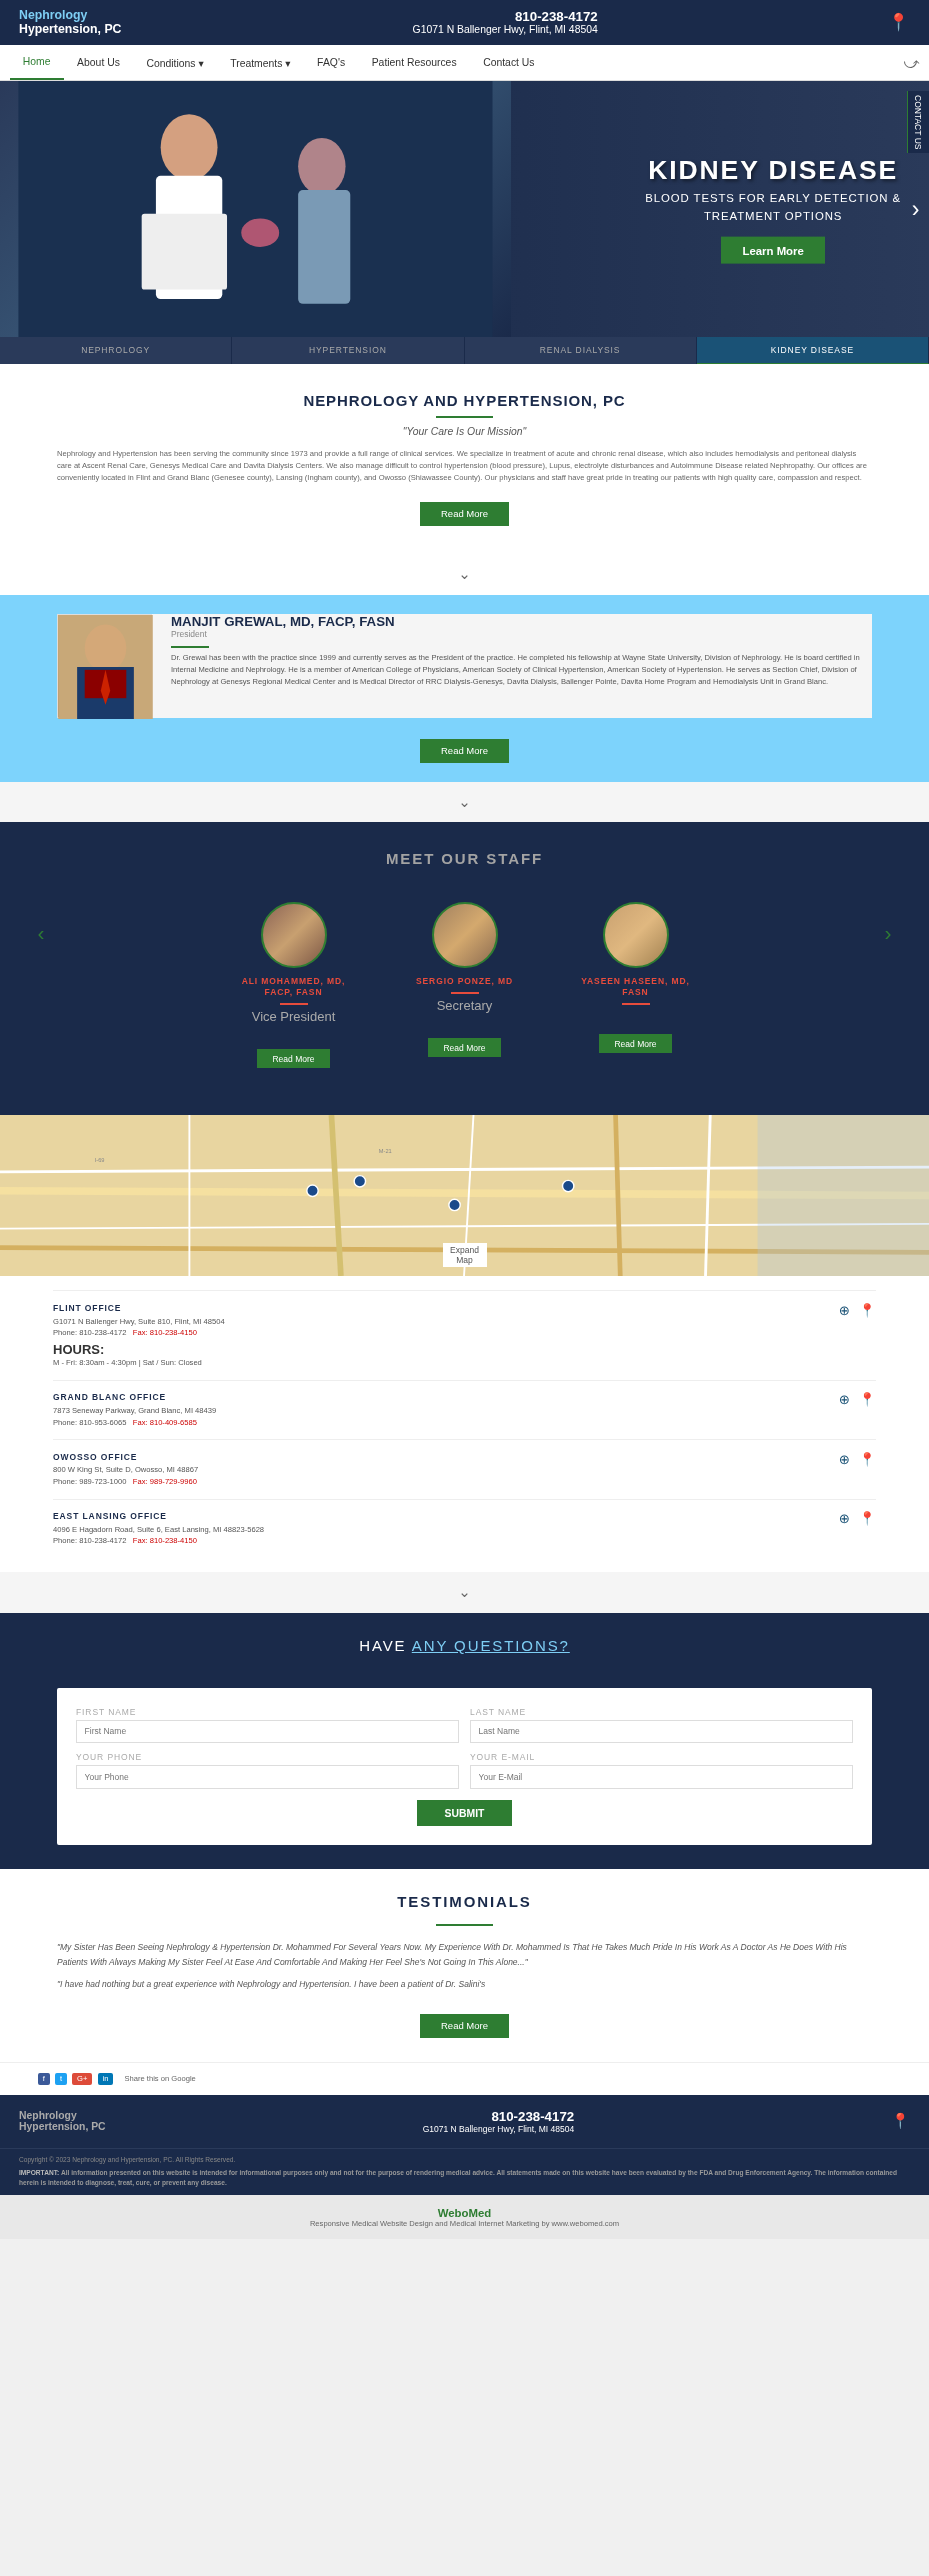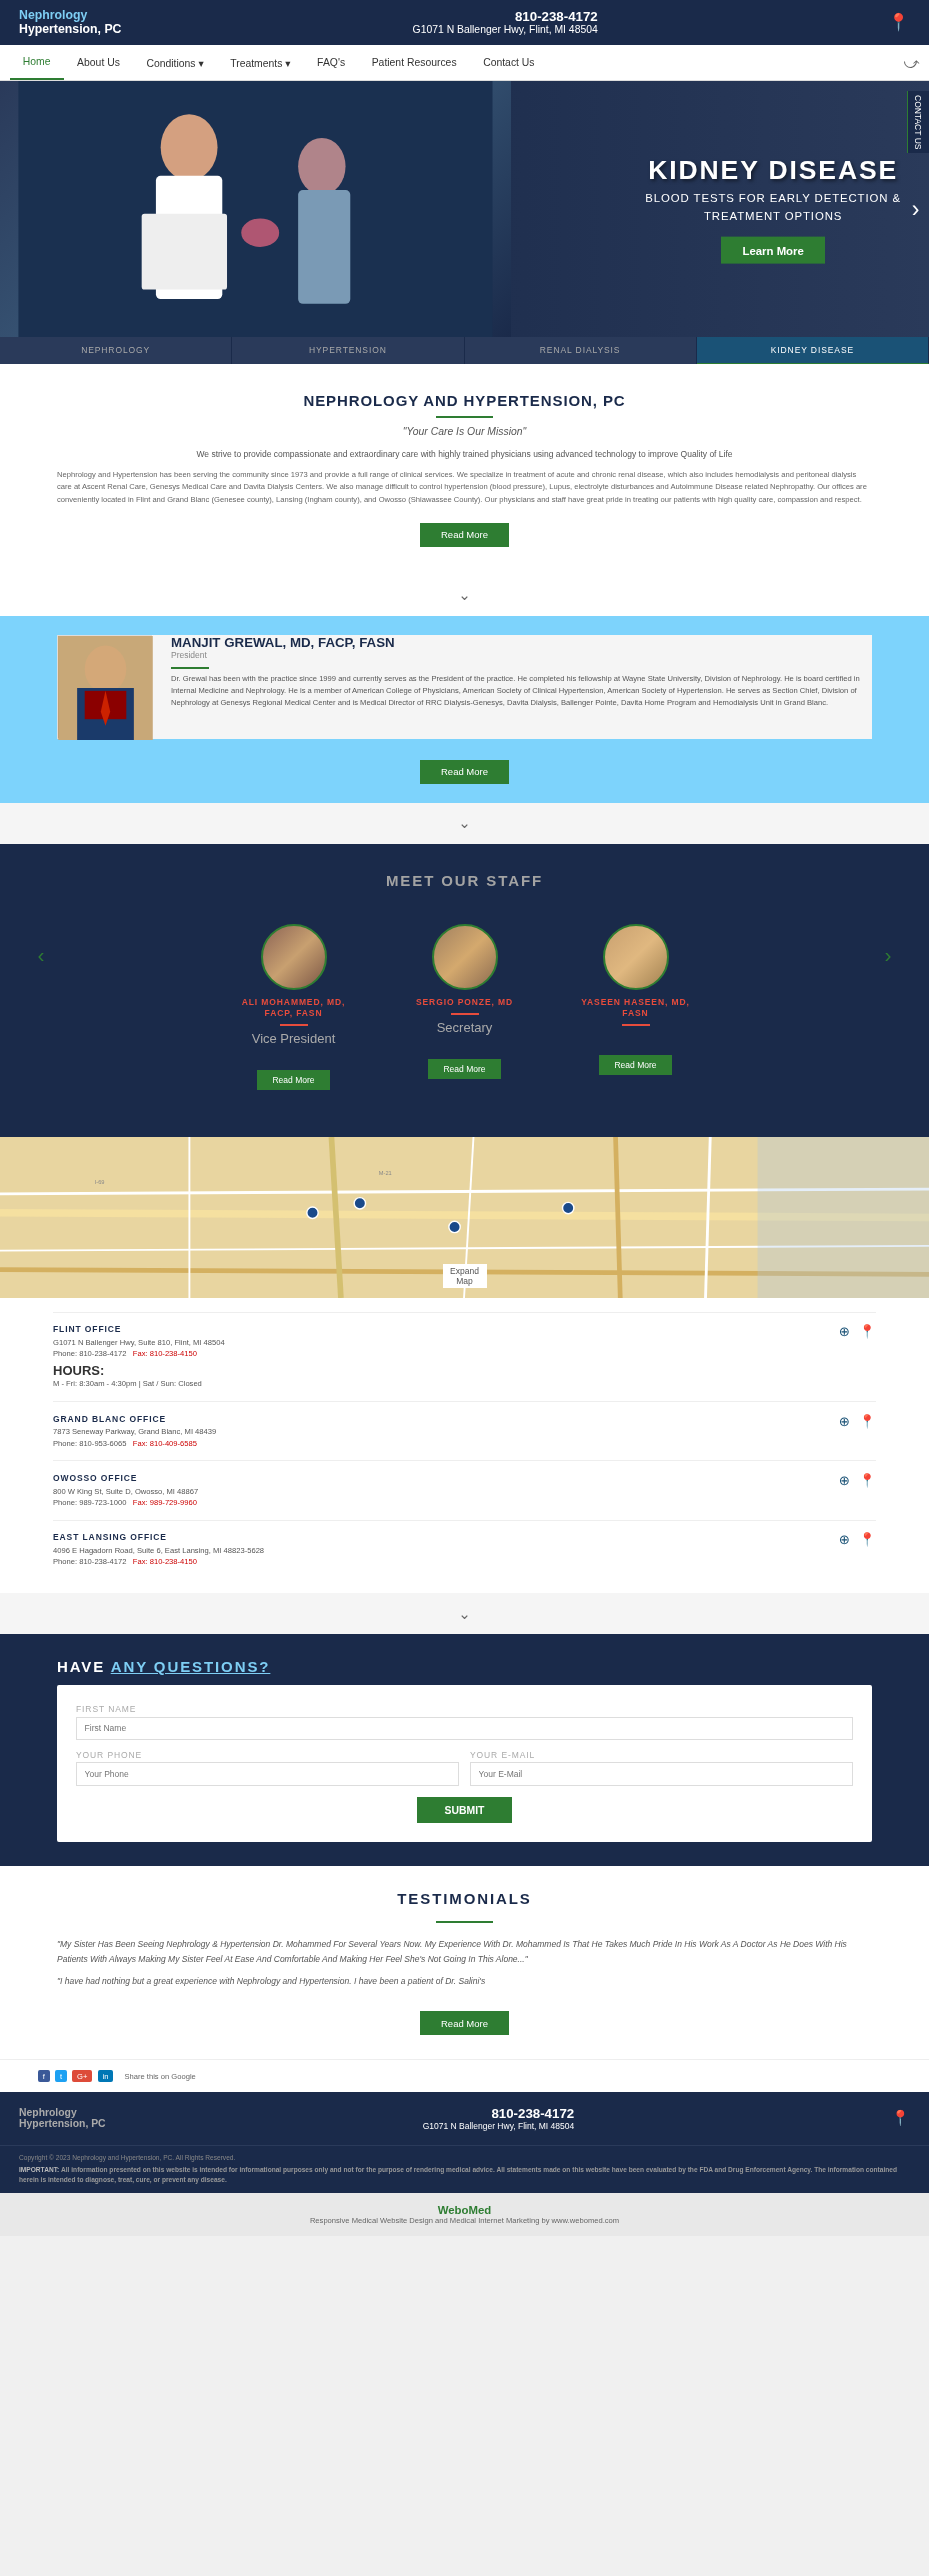--- a/index.html
+++ b/index.html
@@ -357,25 +357,26 @@
       align-items: center;
       flex-shrink: 0;
     }
 
     
     .contact-section {
       background: #1a2a4a;
       padding: 24px 57px;
     }
     .contact-title {
+      text-align: center;
       font-size: 15px;
       color: white;
-      font-weight: bold;
+      font-weight: normal;
       letter-spacing: 1.9px;
-      margin-bottom: 10px;
+      margin-bottom: 34px;
     }
     .contact-title span { text-decoration: underline; color: #7ecef4; }
     .form-row {
       display: flex;
       gap: 11px;
       margin-bottom: 9.5px;
     }
     .form-group { flex: 1; }
     .form-label {
       font-size: 8.5px;
@@ -559,21 +560,20 @@
   <div class="hero-tab">NEPHROLOGY</div>
   <div class="hero-tab">HYPERTENSION</div>
   <div class="hero-tab">RENAL DIALYSIS</div>
   <div class="hero-tab active">KIDNEY DISEASE</div>
 </div>
 
 <div class="about-section">
   <div class="about-title">NEPHROLOGY AND HYPERTENSION, PC</div>
   <div class="about-divider"></div>
   <div class="about-subtitle">"Your Care Is Our Mission"</div>
-  <div class="about-text">We strive to provide compassionate and extraordinary care with highly trained physicians using advanced technology to improve Quality of Life</div>
   <div class="about-text-long">Nephrology and Hypertension has been serving the community since 1973 and provide a full range of clinical services. We specialize in treatment of acute and chronic renal disease, which also includes hemodialysis and peritoneal dialysis care at Ascent Renal Care, Genesys Medical Care and Davita Dialysis Centers. We also manage difficult to control hypertension (blood pressure), Lupus, electrolyte disturbances and Autoimmune Disease related Nephropathy. Our offices are conveniently located in Flint and Grand Blanc (Genesee county), Lansing (Ingham county), and Owosso (Shiawassee County). Our physicians and staff have great pride in treating our patients with high quality care, compassion and respect.</div>
   <button class="read-more-btn">Read More</button>
 </div>
 
 <div class="chevron-down">⌄</div>
 
 <div style="background:#7dd3fc; padding: 19px 57px;">
   <div class="doctor-section" style="padding: 0;">
     <div class="doctor-photo">
       <svg width="95" height="104" viewBox="0 0 100 110">
@@ -731,20 +731,24 @@
 <div class="contact-section">
   <div class="contact-title">
     HAVE <span>ANY QUESTIONS?</span>
   </div>
   <div class="form-card">
     <div class="form-row">
       <div class="form-group">
         <label class="form-label">FIRST NAME</label>
         <input class="form-input" type="text" placeholder="First Name" style="">
       </div>
+      <div class="form-group">
+        <label class="form-label">LAST NAME</label>
+        <input class="form-input" type="text" placeholder="Last Name" style="">
+      </div>
     </div>
     <div class="form-row">
       <div class="form-group">
         <label class="form-label">YOUR PHONE</label>
         <input class="form-input" type="text" placeholder="Your Phone" style="">
       </div>
       <div class="form-group">
         <label class="form-label">YOUR E-MAIL</label>
         <input class="form-input" type="email" placeholder="Your E-Mail" style="">
       </div>

